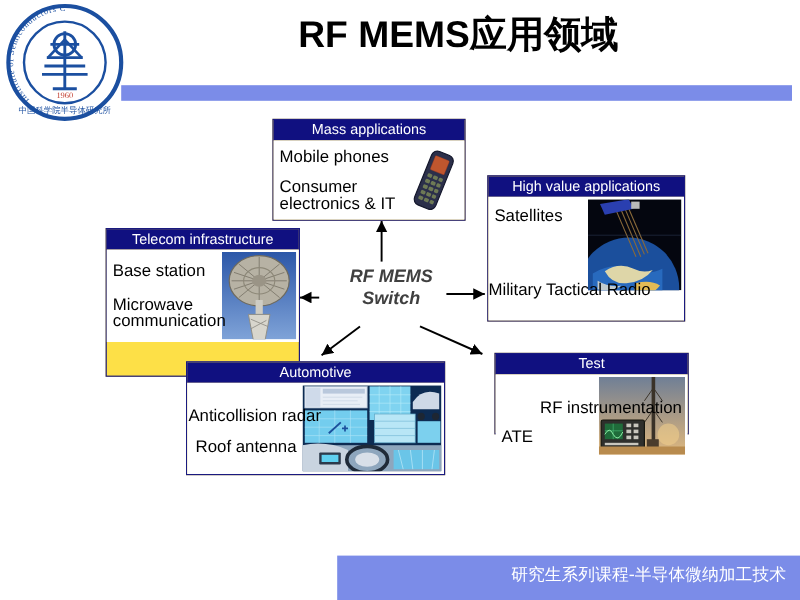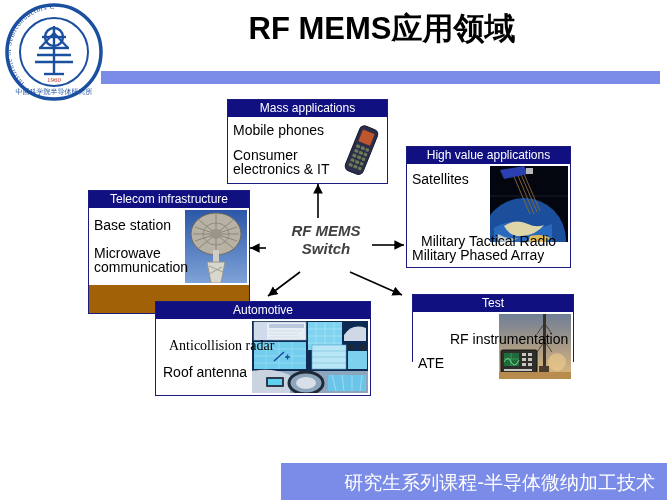--- a/index.html
+++ b/index.html
@@ -30,26 +30,26 @@
     background:#7b8ce8;
   }
 
   
   .footerbar{
     position:absolute;left:281px;top:463px;width:386px;height:37px;
     background:#7b8ce8;
   }
   .footertext{
     position:absolute;right:12px;top:470px;
-    font-size:19px;color:#ffffff;white-space:nowrap;
+    font-size:14px;color:#ffffff;white-space:nowrap;
     font-family:"DejaVu Sans","Liberation Sans",sans-serif;
   }
 
   
-  .box{position:absolute;border:1px solid #1a1a80;background:#a16207;box-sizing:border-box;}
+  .box{position:absolute;border:1px solid #1a1a80;background:#fde047;box-sizing:border-box;}
   .box-hd{
     background:#101080;color:#ffffff;text-align:center;
     font-size:12px;line-height:17px;height:17px;
     font-family:"Liberation Sans","DejaVu Sans",sans-serif;
   }
   .box-body{position:relative;background:#ffffff;box-sizing:border-box;}
   .box-body .txt{
     position:absolute;color:#000;font-size:14px;line-height:14px;
     font-family:"Liberation Sans","DejaVu Sans",sans-serif;
   }
@@ -171,22 +171,21 @@
             <line x1="26" y1="5" x2="44" y2="48"></line>
             <line x1="30" y1="6" x2="47" y2="46"></line>
             <line x1="34" y1="8" x2="50" y2="45"></line>
           </g>
           <polygon points="10,4 34,0 38,8 14,13" fill="#2a3fb0"></polygon>
           <rect x="36" y="2" width="7" height="6" fill="#b9b9b9"></rect>
           <line x1="0" y1="30" x2="78" y2="30" stroke="#3a4a6a" stroke-width="0.6" opacity="0.6"></line>
         </svg>
       </div>
       <div class="txt" style="left:5px;top:8px;">Satellites</div>
-      <div class="txt" style="left:14px;top:70px;">Military Tactical Radio</div>
-      <div class="txt" style="left:5px;top:84px;">Military Phased Array</div>
+      <div class="txt" style="left:0;top:70px;">Military Tactical Radio</div>
     </div>
   </div>
 
   <div class="box" style="left:88px;top:190px;width:162px;height:124px;">
     <div class="box-hd">Telecom infrastructure</div>
     <div class="box-body" style="height:77px;">
       <div class="pic" style="right:2px;top:2px;width:62px;height:73px;">
         <svg width="62" height="73" viewBox="0 0 62 73">
           <defs>
             <linearGradient id="sky" x1="0" y1="0" x2="0" y2="1">
@@ -269,21 +268,21 @@
           <rect x="16" y="58" width="14" height="6" fill="#5fd0f0"></rect>
           <rect x="76" y="54" width="38" height="16" fill="#6ac5e8"></rect>
           <g stroke="#bde9f8" stroke-width="0.6">
             <line x1="80" y1="54" x2="84" y2="70"></line>
               <line x1="90" y1="54" x2="92" y2="70"></line>
             <line x1="100" y1="54" x2="100" y2="70"></line>
               <line x1="110" y1="54" x2="108" y2="70"></line>
           </g>
         </svg>
       </div>
-      <div class="txt" style="left:13px;top:20px;font-family:Liberation Serif, serif;">Anticollision radar</div>
+      <div class="txt" style="left:1px;top:20px;">Anticollision radar</div>
       <div class="txt" style="left:7px;top:46px;">Roof antenna</div>
     </div>
   </div>
 
   <div class="box" style="left:412px;top:294px;width:162px;height:68px;">
     <div class="box-hd">Test</div>
     <div class="box-body" style="height:69px;">
       <div class="pic" style="right:2px;top:2px;width:72px;height:65px;">
         <svg width="72" height="65" viewBox="0 0 72 65">
           <defs>

